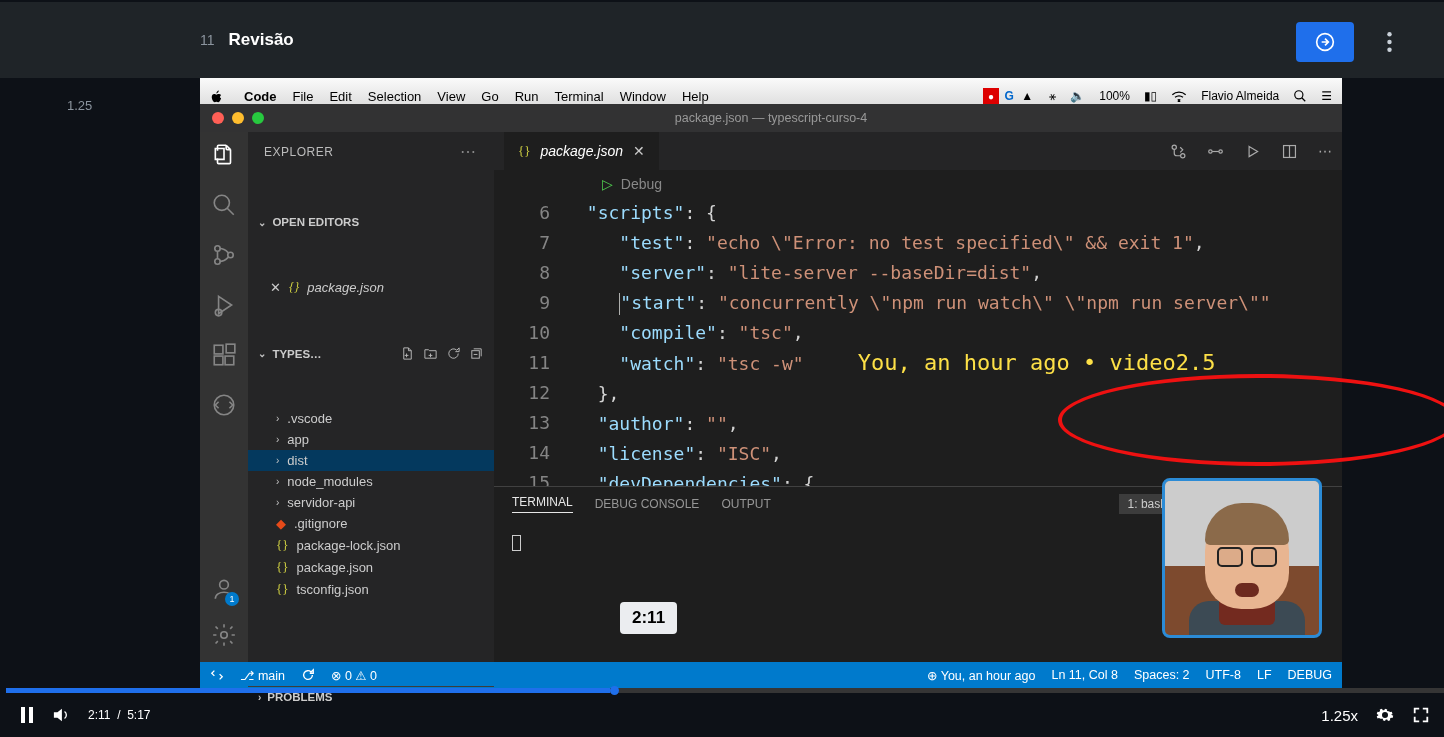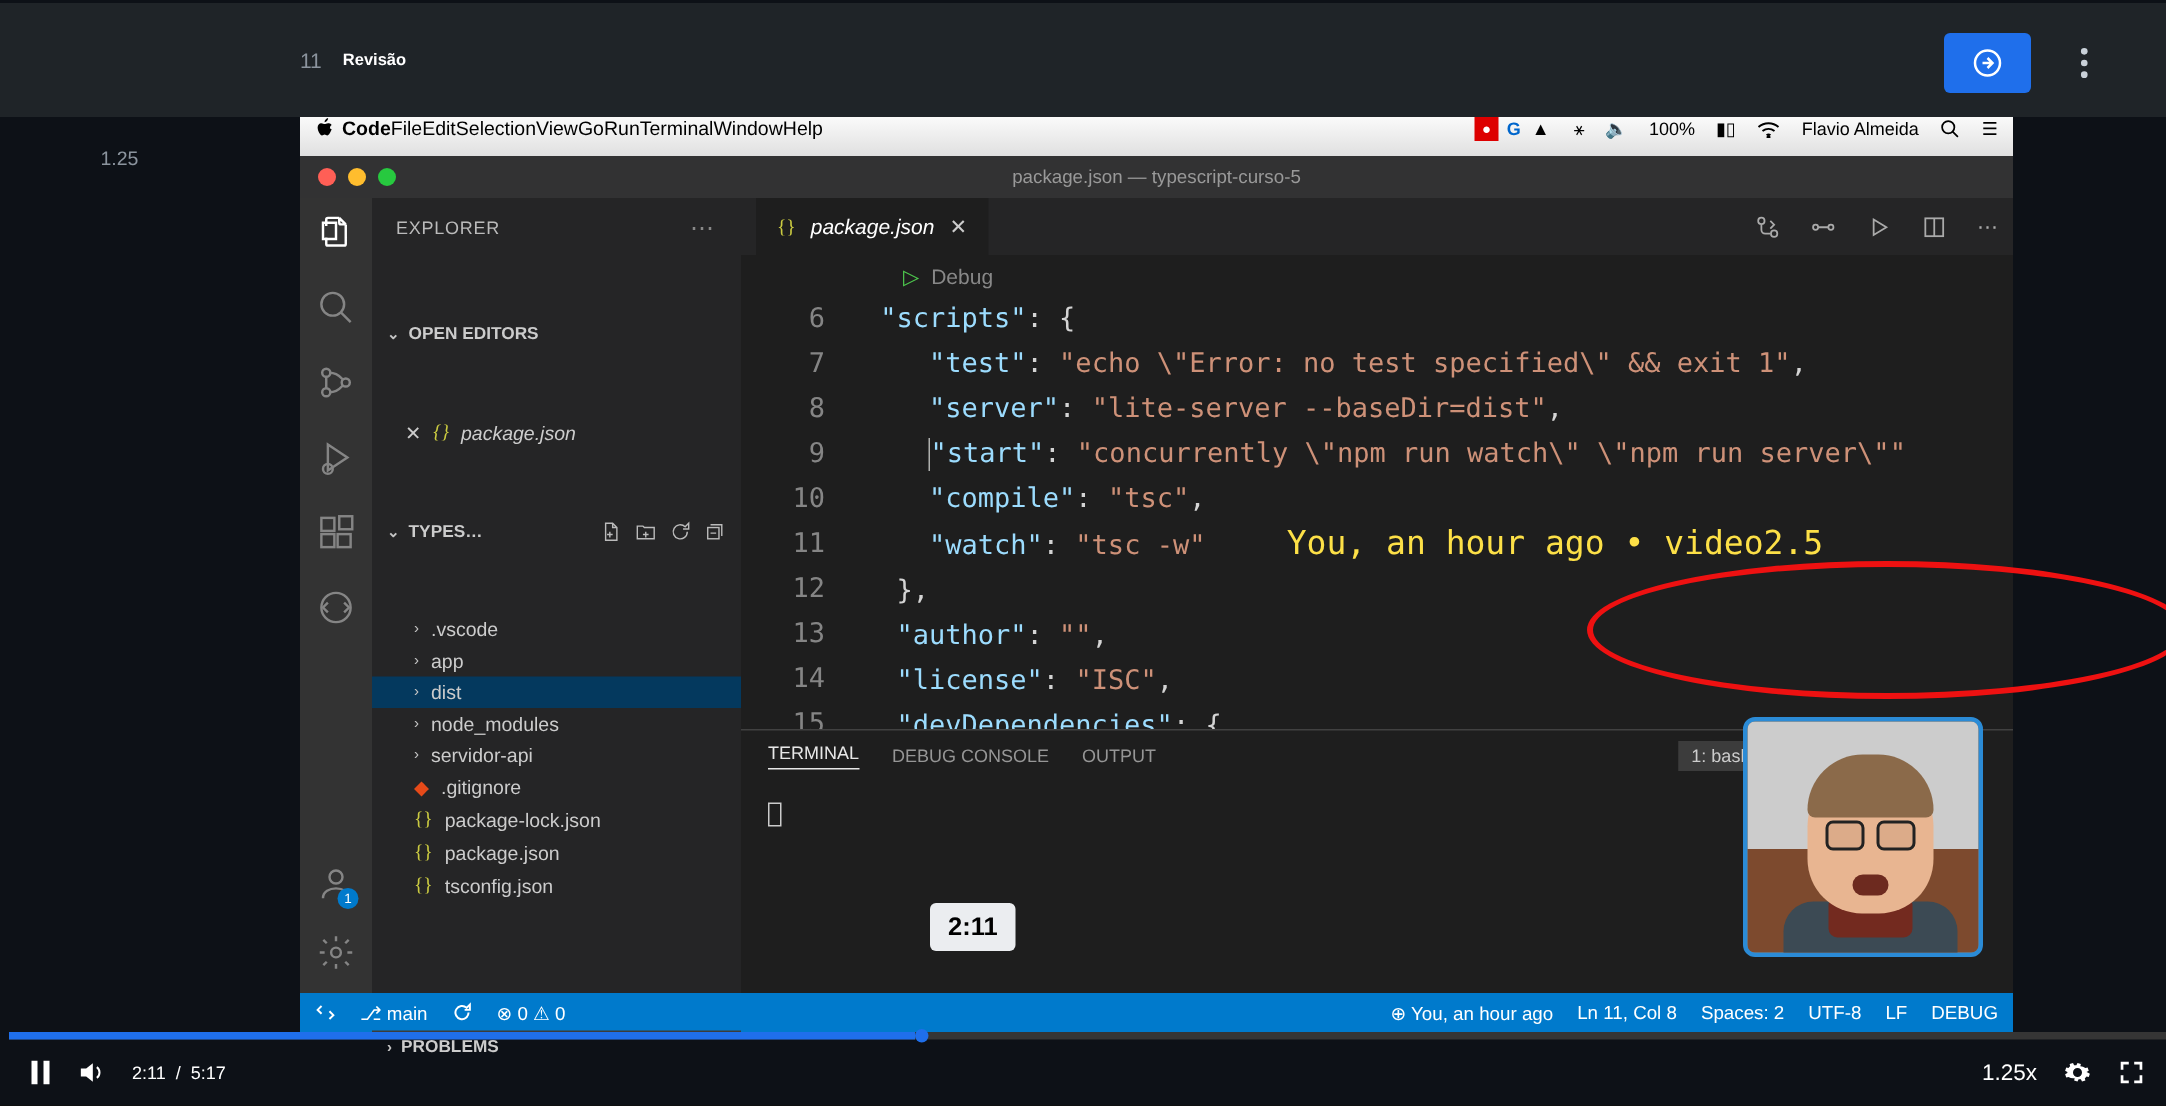--- a/index.html
+++ b/index.html
@@ -13,35 +13,35 @@
   position: relative;
 }
 .top-blue-line { position:absolute; top:0; left:0; right:0; height:2px; background:#2563eb; }
 .player-frame { position:absolute; inset:0; background:#0d1117; }
 .header {
   position:absolute; top:2px; left:0; right:0; height:76px;
   background:#1f2428;
   display:flex; align-items:center; padding:0 200px 0 200px;
 }
 .lesson-num { color:#8b949e; font-size:14px; margin-right:14px; }
-.lesson-title { color:#fff; font-size:11px; font-weight:700; }
+.lesson-title { color:#fff; font-size:17px; font-weight:700; }
 .header-right { position:absolute; right:40px; top:20px; display:flex; gap:20px; align-items:center; }
 .next-btn {
   width:58px; height:40px; background:#1f6feb; border-radius:4px;
   display:flex; align-items:center; justify-content:center; cursor:pointer;
 }
 .more-btn { width:30px; height:40px; display:flex; align-items:center; justify-content:center; color:#c9d1d9; cursor:pointer; }
 .speed-indicator { position:absolute; left:26px; top:98px; color:#8b949e; font-size:13px;margin-left:41px; }
 
 .video-area { position:absolute; top:78px; left:200px; width:1142px; height:610px; background:#1e1e1e; }
 
 
 .mac-menu {
   height:26px; background:linear-gradient(#fafafa,#e0e0e0);
-  display:flex; align-items:flex-start; padding:0 10px; font-size:13px; color:#000; 
+  display:flex; align-items:flex-end; padding:0 10px; font-size:13px; color:#000; gap:16px;
 }
 .mac-menu .app-name { font-weight:700; margin-left:4px;}
 .mac-right { margin-left:auto; display:flex; gap:14px; align-items:center; font-size:12px;}
 .mac-right .tray-icons { display:flex; gap:2px; }
 .tray-box { width:16px; height:16px; display:inline-flex; align-items:center; justify-content:center;}
 .tray-red { background:#d00; color:#fff; font-weight:bold; font-size:10px;}
 
 
 .vsc-title { height:28px; background:#323233; display:flex; align-items:center; padding-left:12px; color:#ccc; font-size:12.5px; position:relative;}
 .traffic { display:flex; gap:8px; margin-right:14px;}
@@ -198,21 +198,21 @@
         <span>☰</span>
       </div>
     </div>
 
     <div class="vsc-title">
       <div class="traffic">
         <div class="dot r"></div>
         <div class="dot y"></div>
         <div class="dot g"></div>
       </div>
-      <div class="vsc-title-text">package.json — typescript-curso-5</div>
+      <div class="vsc-title-text">package.json — typescript-curso-4</div>
     </div>
 
     <div class="vsc-body">
 
       <div class="activity">
         <div class="ic active">
             <svg viewBox="0 0 24 24" fill="none" stroke="currentColor" stroke-width="1.5">
               <path d="M14 3H7a1 1 0 00-1 1v4m8-5l4 4m-4-4v3a1 1 0 001 1h3m0 0v12a1 1 0 01-1 1H7a1 1 0 01-1-1v-4m-2-9h8v10H4z"></path>
             </svg>
           </div>

